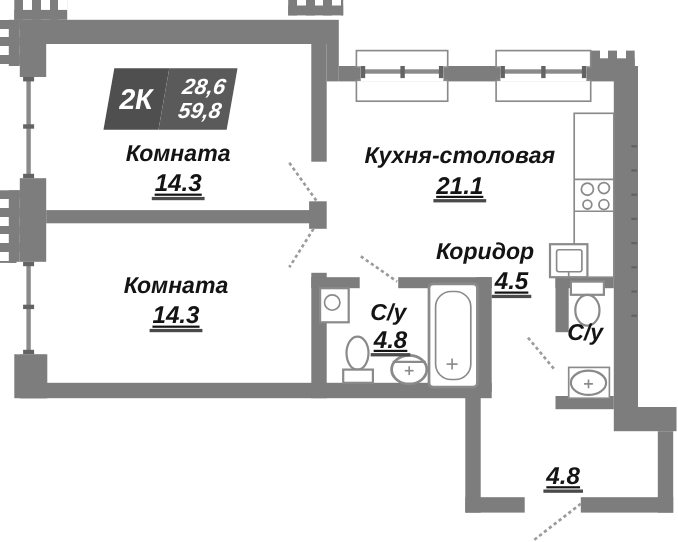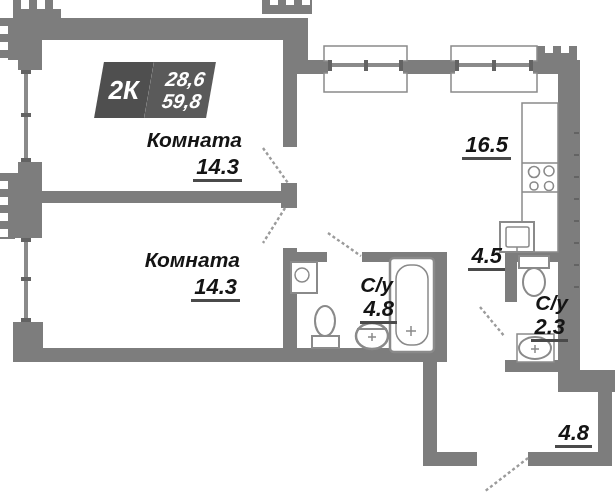--- a/index.html
+++ b/index.html
@@ -7,25 +7,25 @@
          font-family:"Liberation Sans", sans-serif;}
   
   .w{position:absolute;background:var(--wall,#7d7d7d);}
   .comb-top{background:
       linear-gradient(var(--wall,#7d7d7d),var(--wall,#7d7d7d)) bottom/100% 9px no-repeat,
       repeating-linear-gradient(90deg,var(--wall,#7d7d7d) 0 8px,transparent 8px 16px);}
   .comb-left{background:
       linear-gradient(var(--wall,#7d7d7d),var(--wall,#7d7d7d)) right/10px 100% no-repeat,
       repeating-linear-gradient(180deg,var(--wall,#7d7d7d) 0 8px,transparent 8px 16px);}
   
-  .label,.lone{position:absolute;text-align:right;font-style:italic;font-weight:bold;
+  .label,.lone{position:absolute;text-align:center;font-style:italic;font-weight:bold;
          color:var(--text,#141414);}
   .lname{font-size:21px;line-height:24px;white-space:nowrap;}
   .larea{font-size:22px;line-height:24px;margin-top:3px;}
-  .u{border-bottom:3px solid #4a4a4a;padding:0 3px;}
+  .u{border-bottom:3px solid #4a4a4a;padding:0 3px;text-decoration:underline;}
   
   .badge{position:absolute;left:99px;top:62px;width:112px;height:56px;transform:skewX(-10deg);
          display:flex;color:var(--badge-text,#fff);font-weight:bold;}
   .badge-left{flex:0 0 50px;background:var(--badge-left,#4f4f4f);display:flex;align-items:center;
          justify-content:center;font-size:26px;}
   .badge-right{flex:1;background:var(--badge-right,#5a5a5a);display:flex;flex-direction:column;
          justify-content:center;align-items:flex-end;padding-right:8px;font-size:20px;
          line-height:22px;font-style:italic;}
   
   svg.overlay{position:absolute;left:0;top:0;z-index:5;}
@@ -193,27 +193,28 @@
       <div class="lname">Комната</div>
       <div class="larea"><span class="u">14.3</span></div>
     </div>
 
     <div class="label" style="left:80px;top:248px;width:160px">
       <div class="lname">Комната</div>
       <div class="larea"><span class="u">14.3</span></div>
     </div>
 
     <div class="label" style="left:325px;top:130px;width:186px">
-      <div class="larea"><span class="u">16.5</span></div>
-    </div>
-
+      <div class="lname">Кухня-столовая</div>
+      <div class="larea"><span class="u">21.1</span></div>
+    </div>
+
+    <div class="lone lname" style="left:361px;top:217px;width:160px">Коридор</div>
     <div class="lone larea" style="left:425px;top:241px;width:80px"><span class="u">4.5</span></div>
 
     <div class="lone lname" style="left:313px;top:273px;width:80px">С/у</div>
     <div class="lone larea" style="left:313px;top:294px;width:84px"><span class="u">4.8</span></div>
 
     <div class="lone lname" style="left:496px;top:291px;width:72px">С/у</div>
-    <div class="lone larea" style="left:494px;top:312px;width:74px"><span class="u">2.3</span></div>
 
     <div class="lone larea" style="left:432px;top:418px;width:160px"><span class="u">4.8</span></div>
 
   </div>
 </div>
 
 </body></html>

